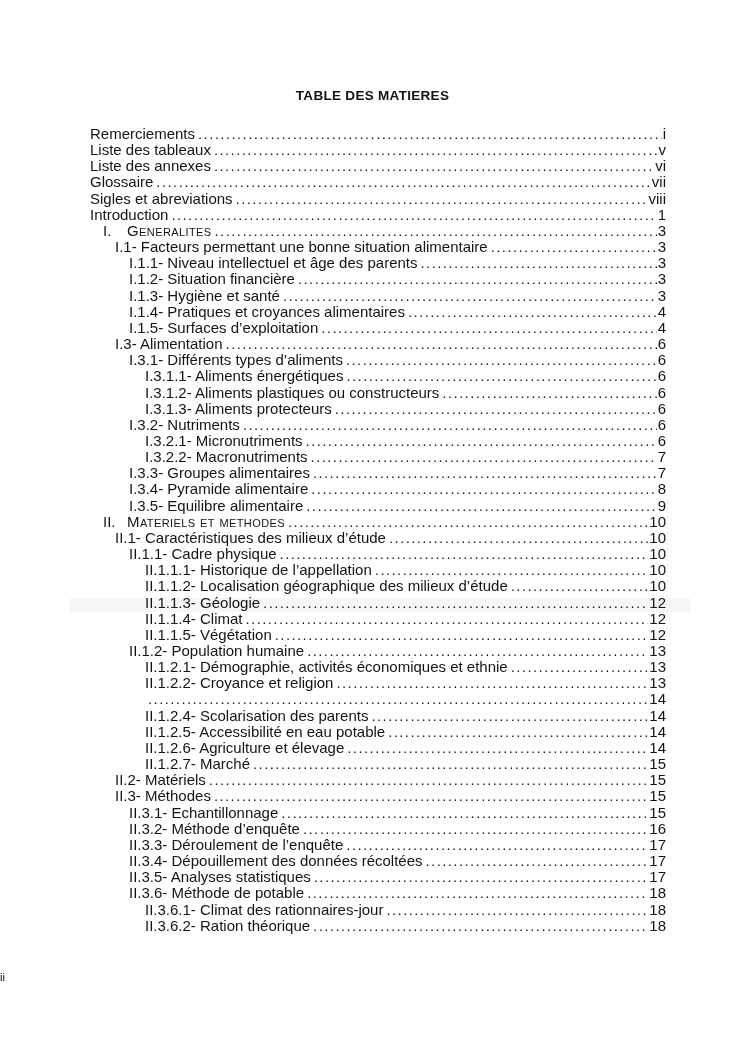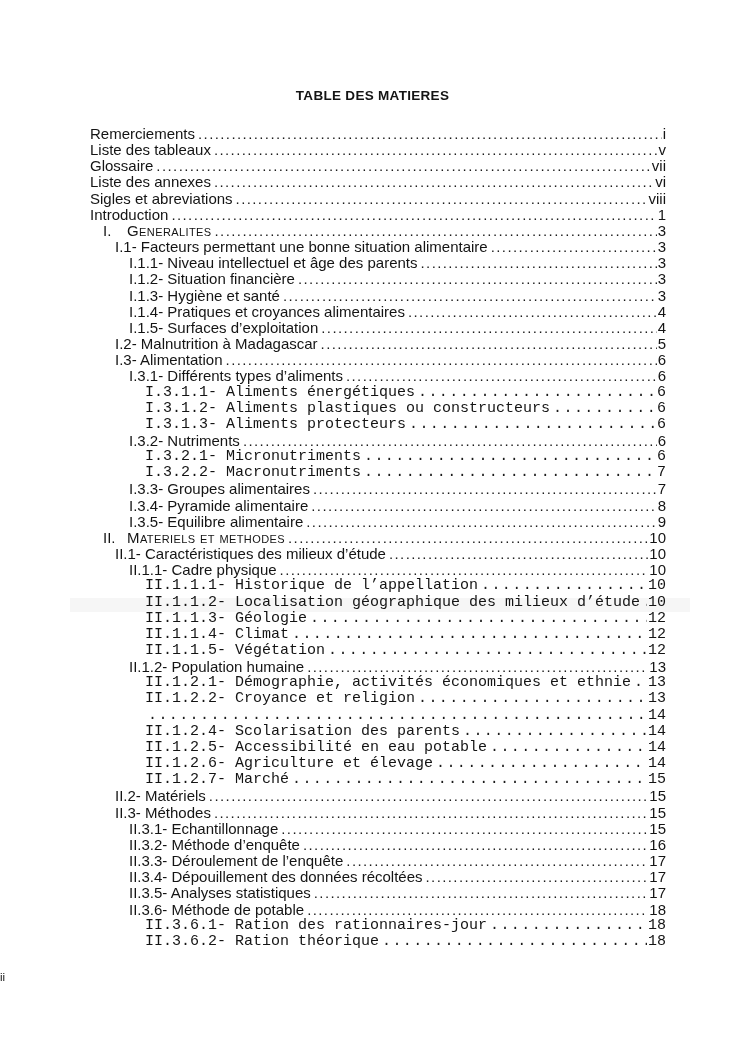--- a/index.html
+++ b/index.html
@@ -58,21 +58,21 @@
     letter-spacing: 1.4px;
   }
   .row .pagenum { flex: 0 0 auto; }
   .row.sec { padding-left: 13px; }
   .row.sec .label {
     font-variant: small-caps;
     letter-spacing: 0.4px;
   }
   .row.l1 { padding-left: 25px; }
   .row.l2 { padding-left: 39px; }
-  .row.l3 { padding-left: 55px; font-family: Liberation Mono, monospace; }
+  .row.l3 { padding-left: 55px; }
   .scan-band {
     position: absolute;
     left: 70px;
     top: 598px;
     width: 620px;
     height: 14px;
     background: rgba(0,0,0,0.035);
     pointer-events: none;
   }
   .footer {
@@ -95,28 +95,28 @@
         <span class="label">Remerciements</span>
         <span class="leader"></span>
         <span class="pagenum">i</span>
       </div>
       <div class="row front">
         <span class="label">Liste des tableaux</span>
         <span class="leader"></span>
         <span class="pagenum">v</span>
       </div>
       <div class="row front">
+        <span class="label">Liste des annexes</span>
+        <span class="leader"></span>
+        <span class="pagenum">vi</span>
+      </div>
+      <div class="row front">
         <span class="label">Glossaire</span>
         <span class="leader"></span>
         <span class="pagenum">vii</span>
-      </div>
-      <div class="row front">
-        <span class="label">Liste des annexes</span>
-        <span class="leader"></span>
-        <span class="pagenum">vi</span>
       </div>
       <div class="row front">
         <span class="label">Sigles et abreviations</span>
         <span class="leader"></span>
         <span class="pagenum">viii</span>
       </div>
       <div class="row front">
         <span class="label">Introduction</span>
         <span class="leader"></span>
         <span class="pagenum">1</span>
@@ -151,25 +151,20 @@
         <span class="label">I.1.4- Pratiques et croyances alimentaires</span>
         <span class="leader"></span>
         <span class="pagenum">4</span>
       </div>
       <div class="row l2">
         <span class="label">I.1.5- Surfaces d’exploitation</span>
         <span class="leader"></span>
         <span class="pagenum">4</span>
       </div>
       <div class="row l1">
-        <span class="label">I.2- Malnutrition à Madagascar</span>
-        <span class="leader"></span>
-        <span class="pagenum">5</span>
-      </div>
-      <div class="row l1">
         <span class="label">I.3- Alimentation</span>
         <span class="leader"></span>
         <span class="pagenum">6</span>
       </div>
       <div class="row l2">
         <span class="label">I.3.1- Différents types d’aliments</span>
         <span class="leader"></span>
         <span class="pagenum">6</span>
       </div>
       <div class="row l3">
@@ -331,21 +326,21 @@
         <span class="label">II.3.5- Analyses statistiques</span>
         <span class="leader"></span>
         <span class="pagenum">17</span>
       </div>
       <div class="row l2">
         <span class="label">II.3.6- Méthode de potable</span>
         <span class="leader"></span>
         <span class="pagenum">18</span>
       </div>
       <div class="row l3">
-        <span class="label">II.3.6.1- Ration des rationnaires-jour</span>
+        <span class="label">II.3.6.1- Climat des rationnaires-jour</span>
         <span class="leader"></span>
         <span class="pagenum">18</span>
       </div>
       <div class="row l3">
         <span class="label">II.3.6.2- Ration théorique</span>
         <span class="leader"></span>
         <span class="pagenum">18</span>
       </div>
     </div>
   <div class="footer">ii</div>

